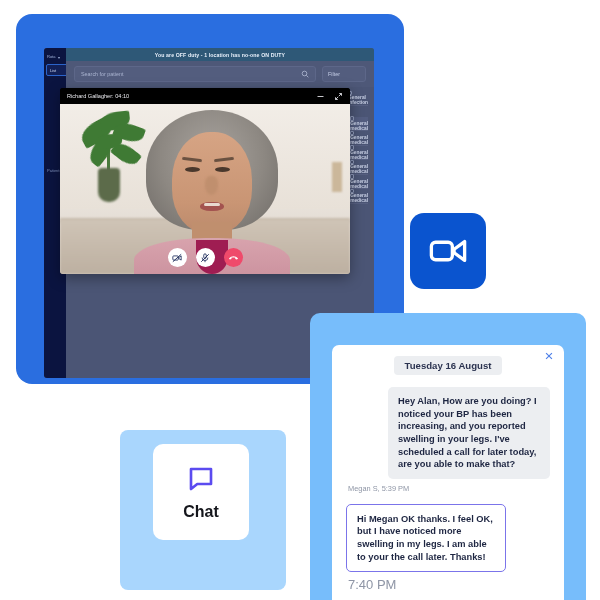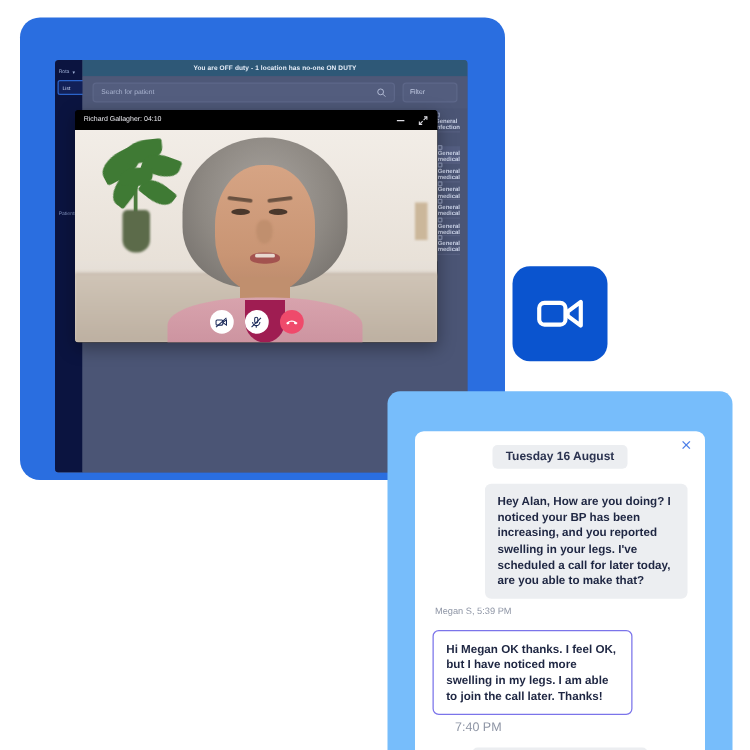--- a/index.html
+++ b/index.html
@@ -209,21 +209,21 @@
     background: #eceef1; color: #1e2642; border-radius: 5px;
     padding: 8px 10px; font-size: 9.3px; line-height: 1.36;
     margin-left: 42px; font-weight: bold;
   }
   .meta { font-size: 7.4px; color: #8e95a5; margin: 5px 0 11px 2px; }
   .bubble-out {
     border: 1px solid #7b74ea; color: #1e2642; border-radius: 5px;
     padding: 8px 10px; font-size: 9.3px; line-height: 1.36;
     margin-right: 44px; font-weight: bold; background: #fff;
   }
-  .meta-r { font-size: 10px; color: #8e95a5; margin: 5px 0 10px 18px; }
+  .meta-r { font-size: 13px; color: #8e95a5; margin: 5px 0 10px 2px; }
 </style>
 </head>
 <body>
 
 <div class="stage">
 
   <div class="blue-panel"></div>
 
   <div class="app-window">
 
@@ -394,33 +394,41 @@
     </div>
   </div>
 
   <div class="video-badge">
     <svg width="42" height="42" viewBox="0 0 24 24" fill="none" stroke="#fff" stroke-width="1.9" stroke-linejoin="round">
       <rect x="2.5" y="7" width="12" height="10" rx="2.4"></rect>
       <polygon points="15.5,11 21.5,6.6 21.5,17.4 15.5,13"></polygon>
     </svg>
   </div>
 
+  <div class="chat-tile">
+    <div class="chat-card">
+      <svg width="30" height="30" viewBox="0 0 24 24" fill="none" stroke="#5b4bf0" stroke-width="2.1" stroke-linejoin="round">
+        <path d="M4 4h16v12H9l-5 4z"></path>
+      </svg>
+      <div class="label">Chat</div>
+    </div>
+  </div>
 
   <div class="msg-panel">
     <div class="msg-card">
       <svg class="msg-close" viewBox="0 0 24 24" stroke="#4d7fe8" stroke-width="2.6" fill="none">
         <line x1="5" y1="5" x2="19" y2="19"></line>
           <line x1="19" y1="5" x2="5" y2="19"></line>
       </svg>
 
       <div class="daypill">Tuesday 16 August</div>
 
       <div class="bubble-in">Hey Alan, How are you doing? I noticed your BP has been increasing, and you reported swelling in your legs. I've scheduled a call for later today, are you able to make that?</div>
       <div class="meta">Megan S, 5:39 PM</div>
 
-      <div class="bubble-out">Hi Megan OK thanks. I feel OK, but I have noticed more swelling in my legs. I am able to join the call later. Thanks!</div>
+      <div class="bubble-out">Hi Megan OK thanks. I feel OK, but I have noticed more swelling in my legs. I am able to your the call later. Thanks!</div>
       <div class="meta-r">7:40 PM</div>
 
       <div class="daypill">Wednesday 28 September</div>
     </div>
   </div>
 
 </div>
 
 </body></html>

